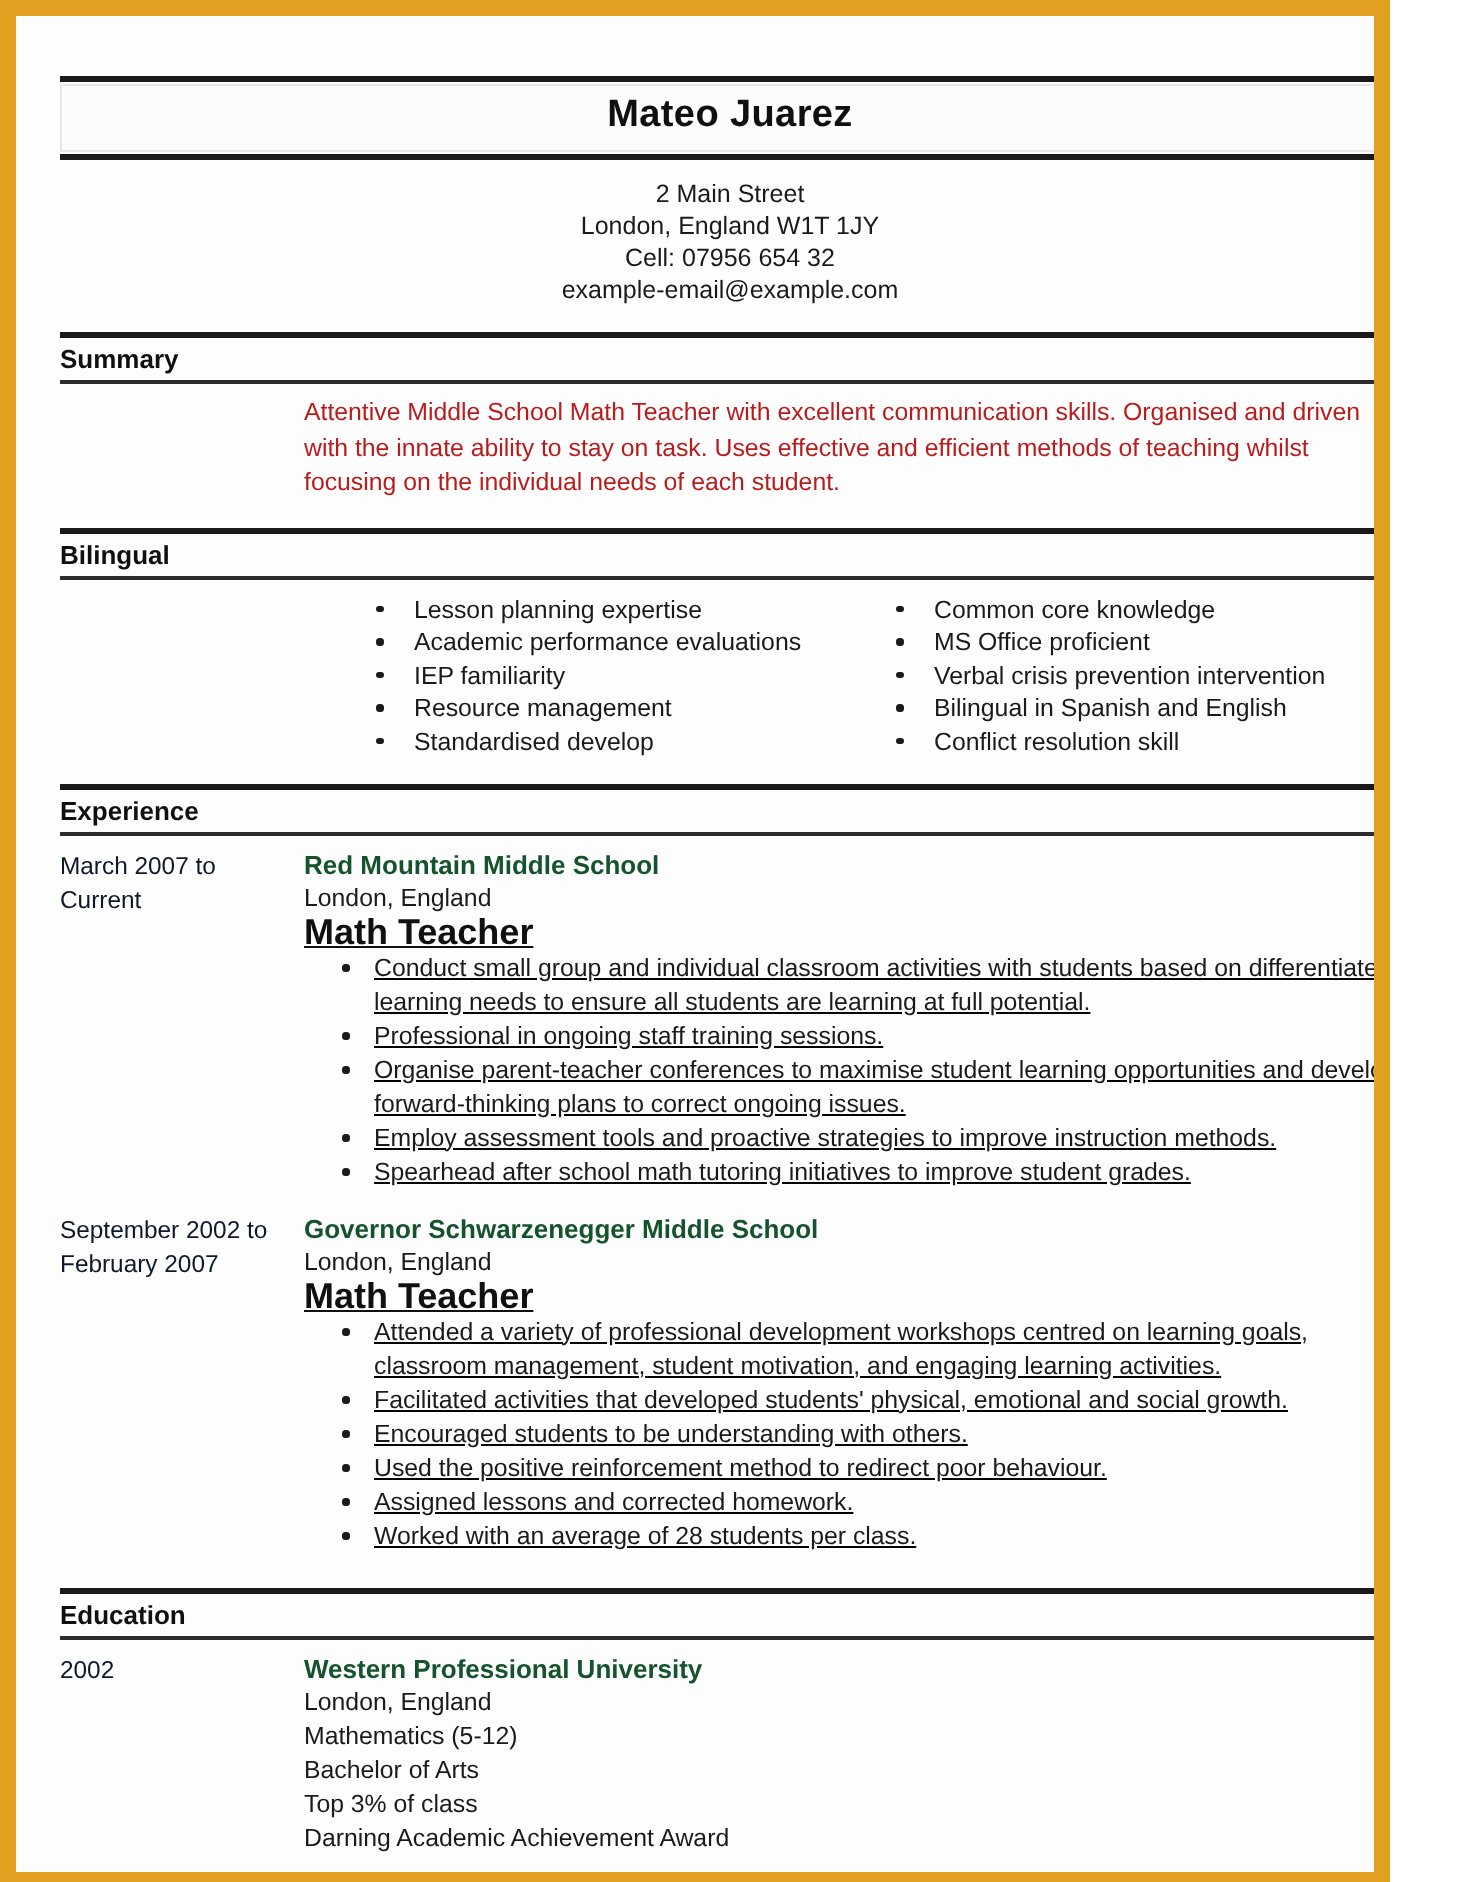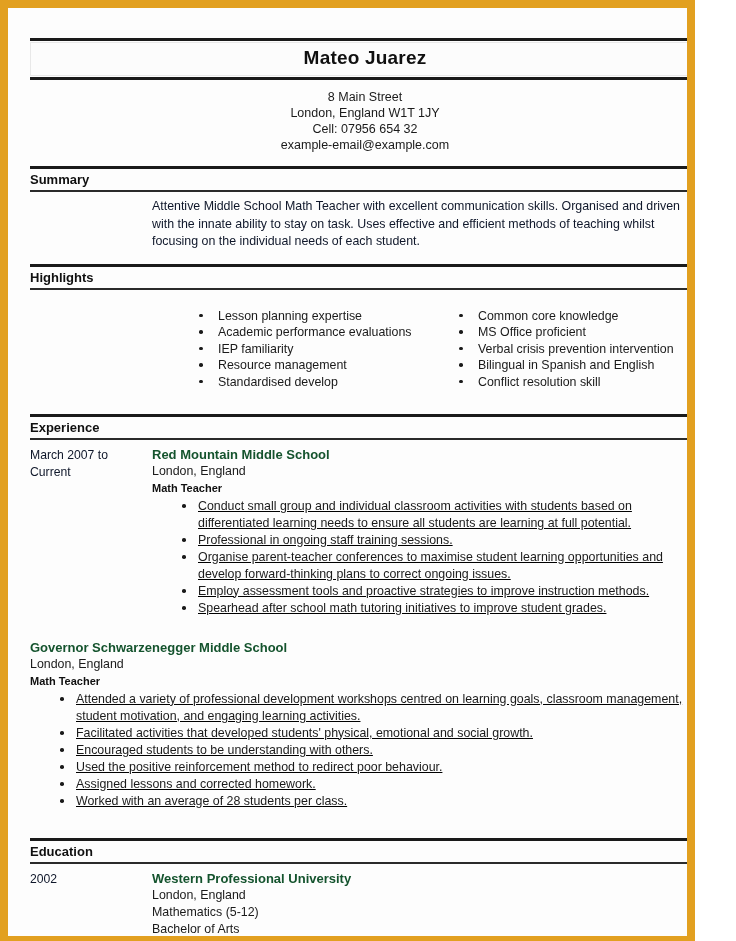--- a/index.html
+++ b/index.html
@@ -82,37 +82,37 @@
   }
   .section-body {
     padding-top: 6px;
   }
 
   
   .summary-text {
     margin-left: 122px;
     font-size: 12.4px;
     line-height: 17.5px;
-    color: #0f172a;
+    color: #b91c1c;
     max-width: 545px;
     padding-bottom: 10px;
   }
 
   
   .highlights {
     display: flex;
     margin-left: 150px;
     padding-bottom: 9px;
   }
   .hl-col {
     width: 272px;
   }
   ul.bullets {
     list-style: none;
-    margin: 12px;
+    margin: 1px;
     padding: 0;
   }
   ul.bullets li {
     position: relative;
     padding-left: 26px;
     font-size: 12.4px;
     line-height: 16px;
     color: #1a1a1a;
     margin-bottom: 0.5px;
   }
@@ -148,24 +148,25 @@
     font-weight: bold;
     color: #14532d;
     line-height: 17px;
   }
   .loc {
     font-size: 12.4px;
     color: #1a1a1a;
     line-height: 17px;
   }
   .role {
-    font-size: 11px;
+    font-size: 18px;
     font-weight: bold;
     color: #101010;
     line-height: 17px;
+    text-decoration: underline;
   }
   .entry-main ul.bullets {
     margin-top: 1px;
     text-decoration: underline;
   }
   .entry-main ul.bullets li {
     padding-left: 34px;
     line-height: 17px;
     margin-bottom: 0px;
   }
@@ -193,38 +194,38 @@
 
       <div class="name-block">
         <div class="rule-thick"></div>
         <div class="name-band">
           <span class="name-text">Mateo Juarez</span>
         </div>
         <div class="rule-thick"></div>
       </div>
 
       <div class="contact">
-        <div>8 Main Street</div>
+        <div>2 Main Street</div>
         <div>London, England W1T 1JY</div>
         <div>Cell: 07956 654 32</div>
         <div>example-email@example.com</div>
       </div>
 
       <div class="section">
         <div class="rule-thick"></div>
         <div class="section-head">Summary</div>
         <div class="rule-thin"></div>
         <div class="section-body">
           <div class="summary-text">Attentive Middle School Math Teacher with excellent communication skills. Organised and driven with the innate ability to stay on task. Uses effective and efficient methods of teaching whilst focusing on the individual needs of each student.</div>
         </div>
       </div>
 
       <div class="section">
         <div class="rule-thick"></div>
-        <div class="section-head">Highlights</div>
+        <div class="section-head">Bilingual</div>
         <div class="rule-thin"></div>
         <div class="section-body">
           <div class="highlights">
             <div class="hl-col">
               <ul class="bullets">
                 <li>Lesson planning expertise</li>
                 <li>Academic performance evaluations</li>
                 <li>IEP familiarity</li>
                 <li>Resource management</li>
                 <li>Standardised develop</li>
@@ -264,20 +265,24 @@
                 <li>Organise parent-teacher conferences to maximise student learning opportunities and develop forward-thinking plans to correct ongoing issues.</li>
                 <li>Employ assessment tools and proactive strategies to improve instruction methods.</li>
                 <li>Spearhead after school math tutoring initiatives to improve student grades.</li>
               </ul>
             </div>
           </div>
 
           <div class="spacer-xs"></div>
 
           <div class="entry">
+            <div class="entry-date">
+              <div>September 2002 to</div>
+              <div>February 2007</div>
+            </div>
             <div class="entry-main">
               <div class="org">Governor Schwarzenegger Middle School</div>
               <div class="loc">London, England</div>
               <div class="role">Math Teacher</div>
               <ul class="bullets">
                 <li>Attended a variety of professional development workshops centred on learning goals, classroom management, student motivation, and engaging learning activities.</li>
                 <li>Facilitated activities that developed students' physical, emotional and social growth.</li>
                 <li>Encouraged students to be understanding with others.</li>
                 <li>Used the positive reinforcement method to redirect poor behaviour.</li>
                 <li>Assigned lessons and corrected homework.</li>

